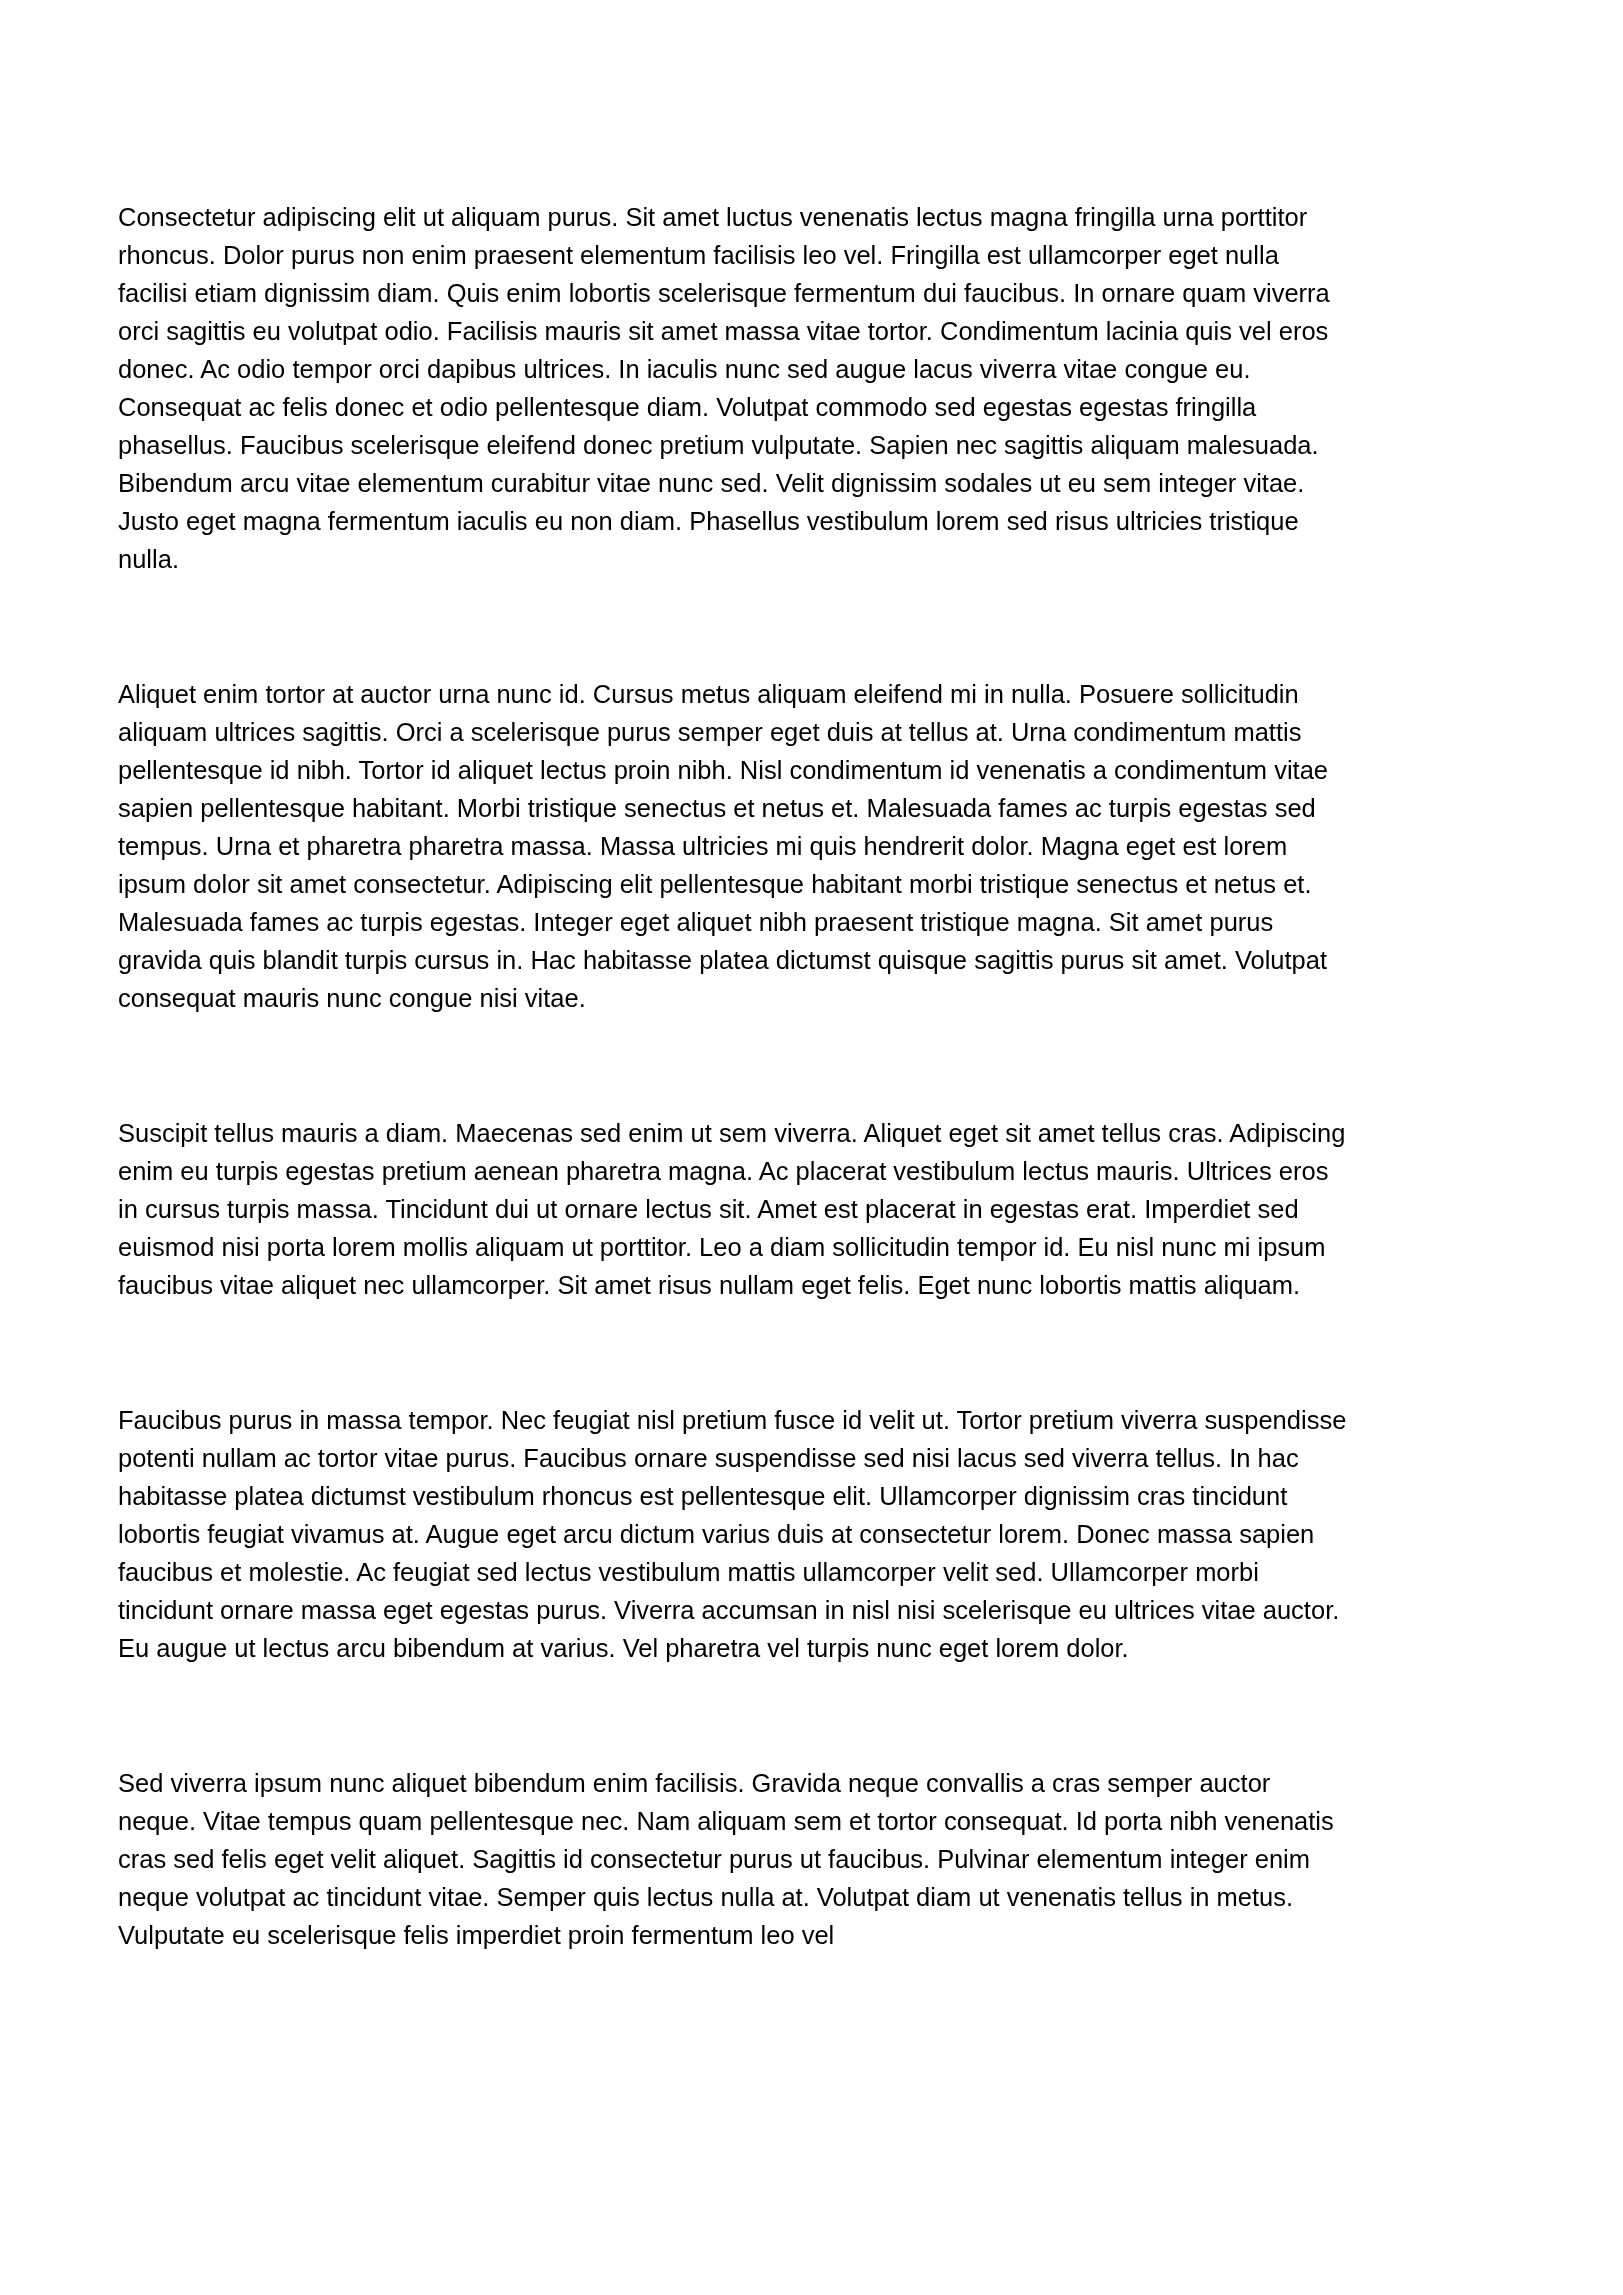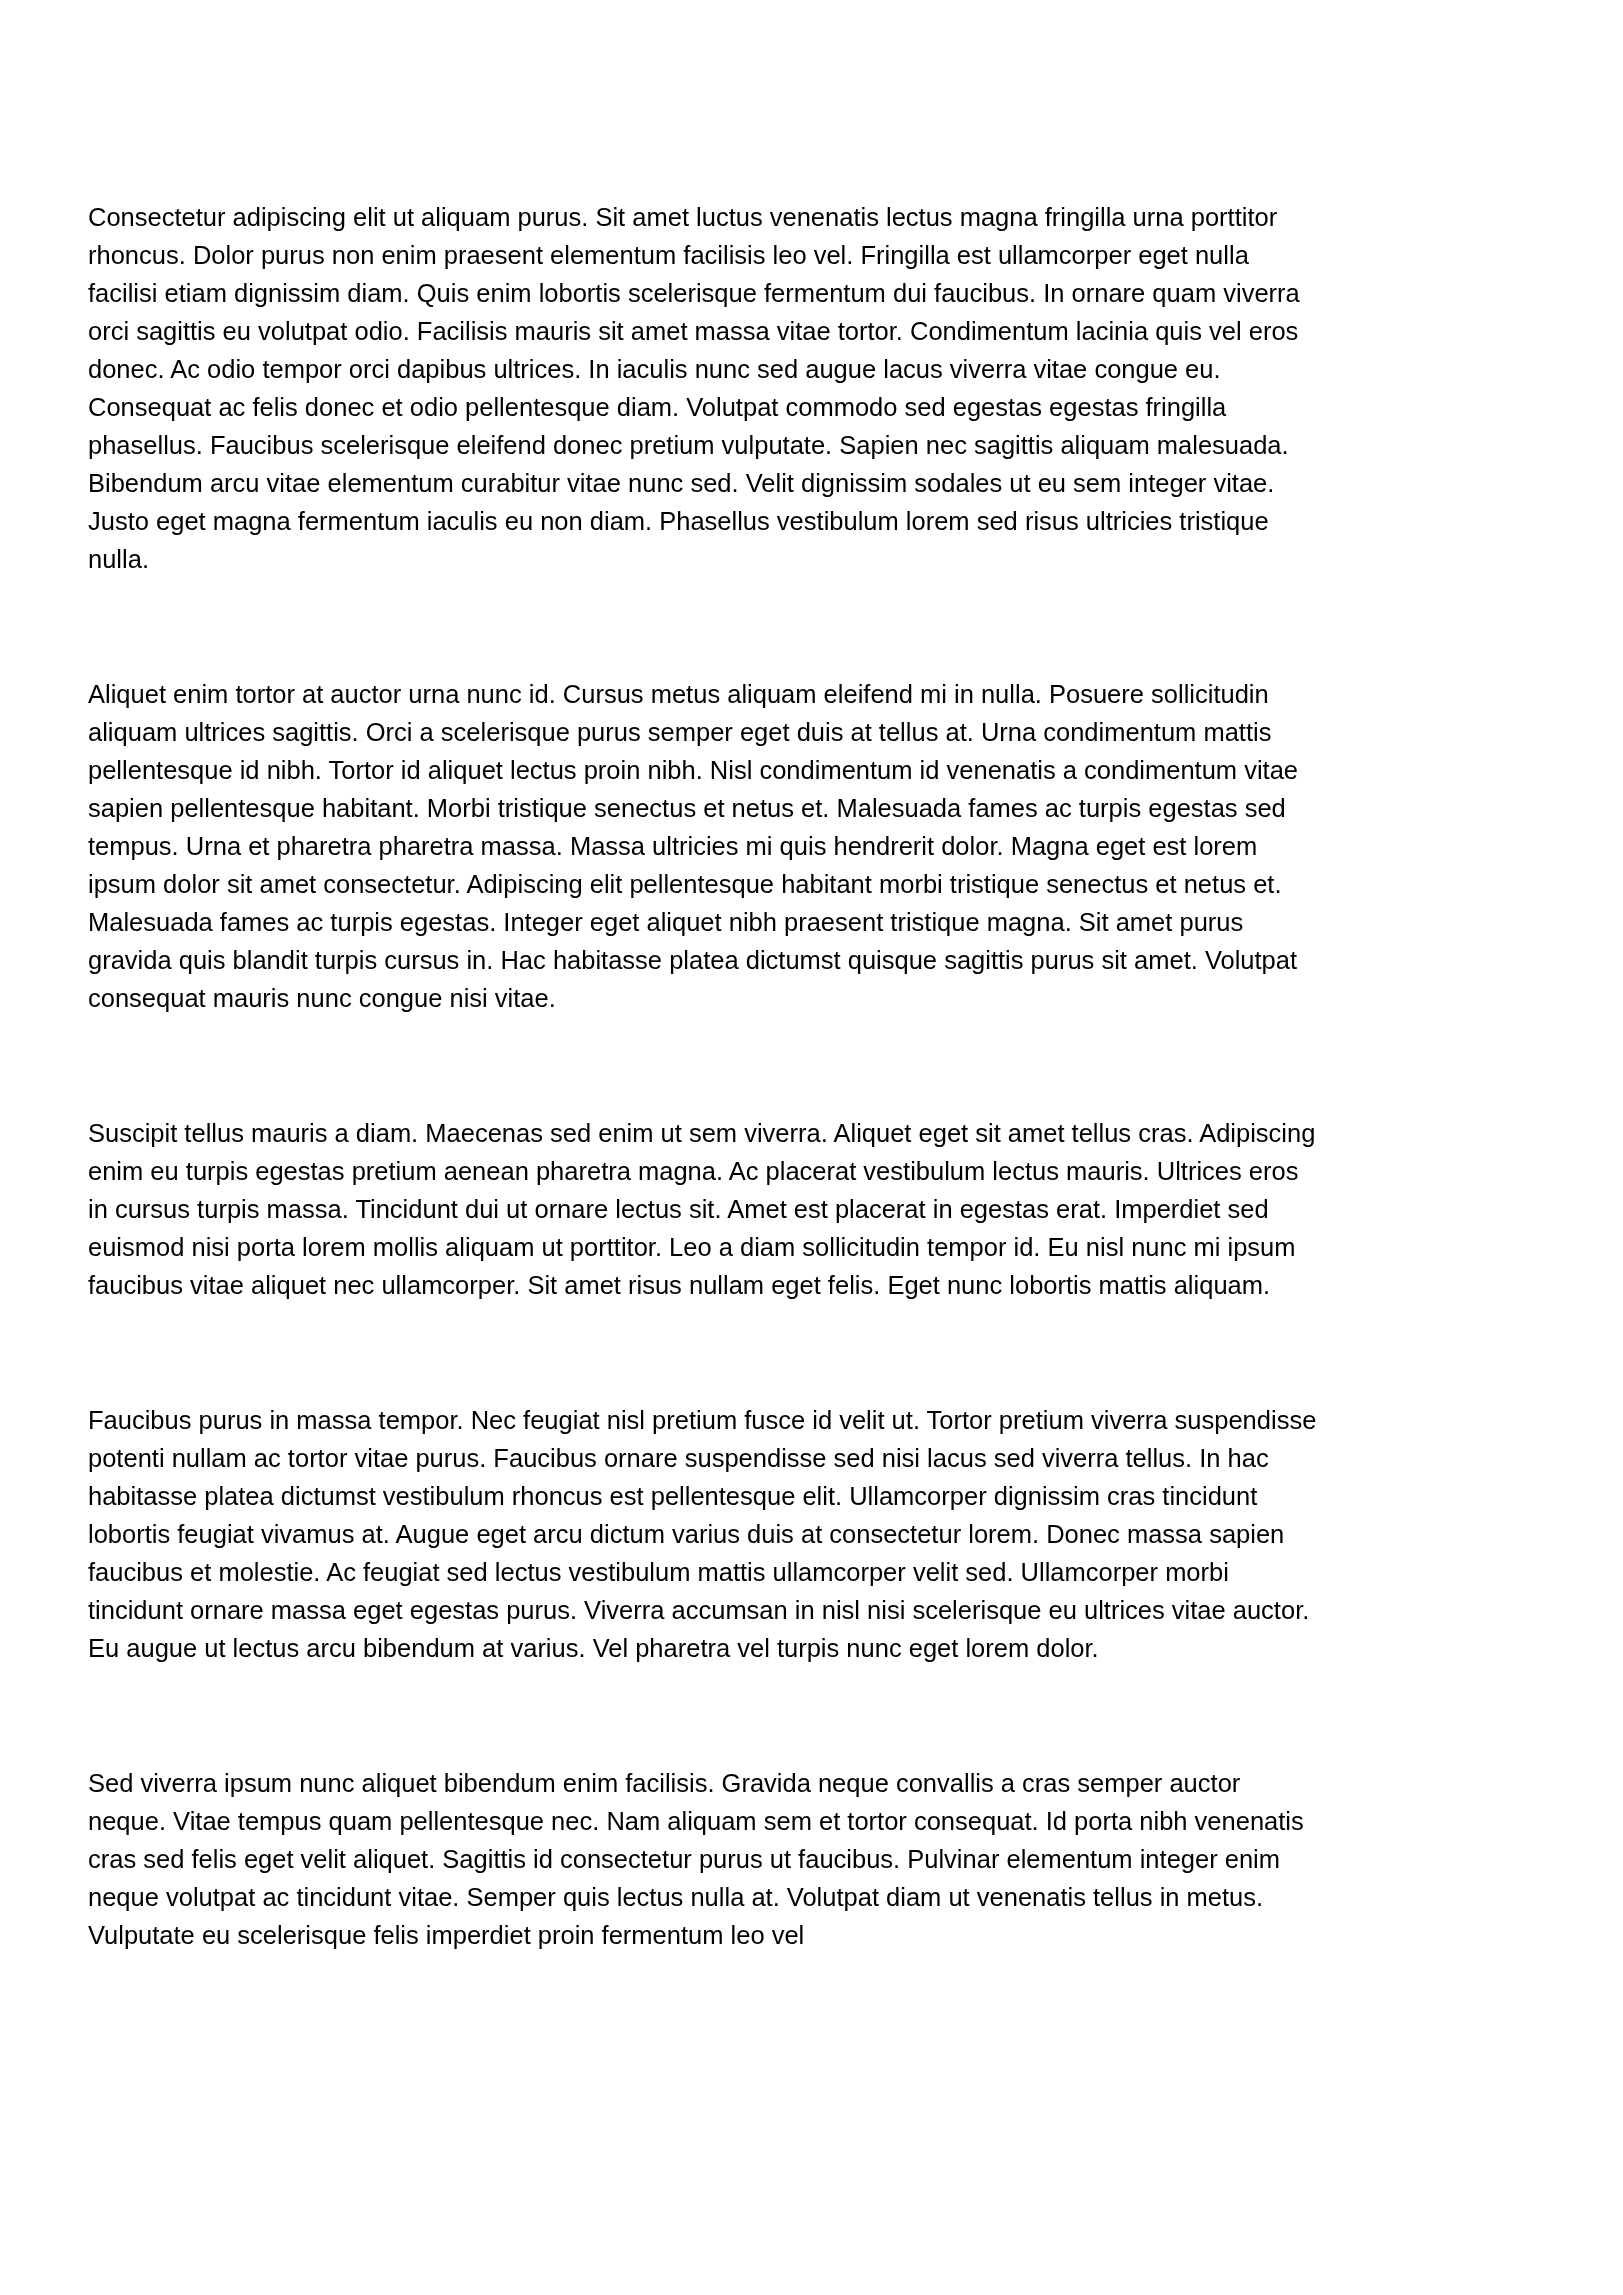--- a/index.html
+++ b/index.html
@@ -10,21 +10,21 @@
     width: 1623px;
     height: 2295px;
     background: #ffffff;
     overflow: hidden;
   }
   .page {
     box-sizing: border-box;
     width: 1623px;
     height: 2295px;
     background: #ffffff;
-    padding: 198px 190px 0 88px;
+    padding: 198px 190px 0 118px;
   }
   .text-body {
     width: 1237px;
   }
   .para {
     margin: 0 0 97px 0;
     font-family: "Liberation Sans", sans-serif;
     font-size: 25.5px;
     line-height: 38px;
     color: #000000;

